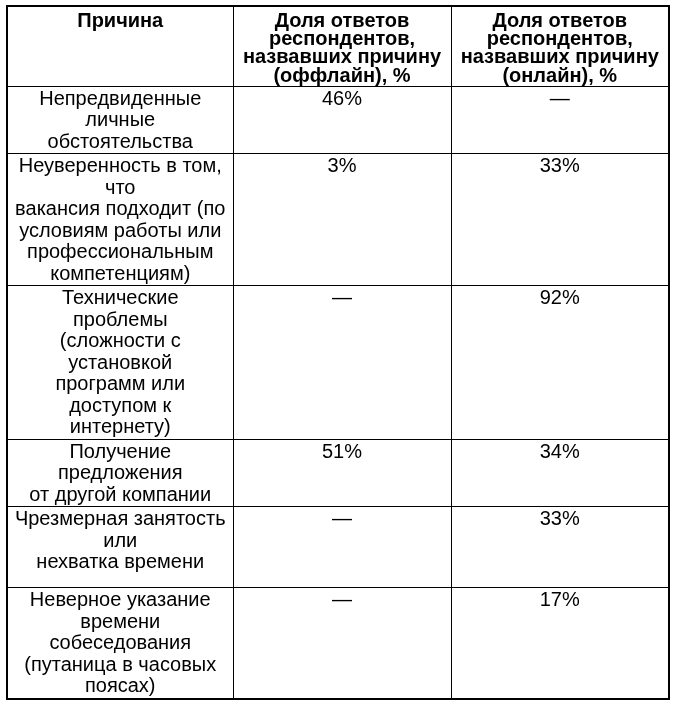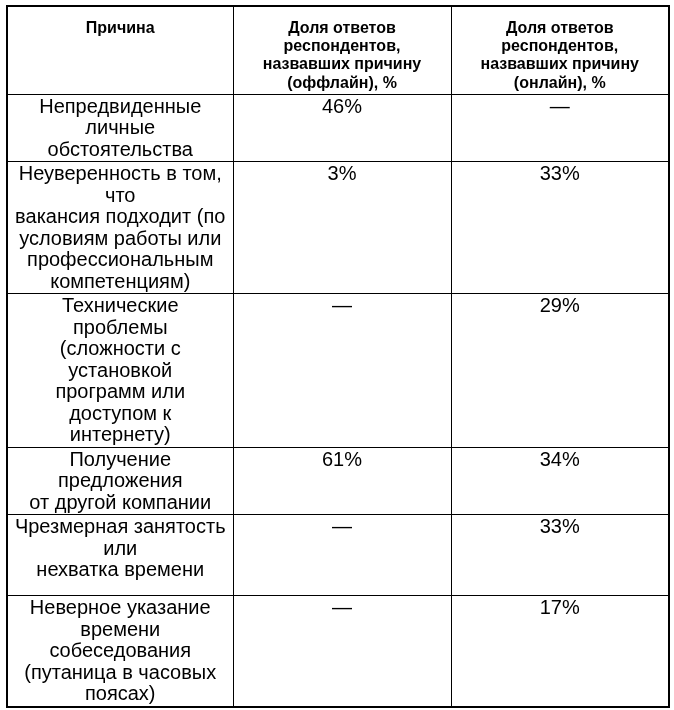--- a/index.html
+++ b/index.html
@@ -28,24 +28,24 @@
   table.data-table th,
   table.data-table td {
     border: 1px solid #000000;
     vertical-align: top;
     text-align: center;
     white-space: pre-line;
     overflow: hidden;
     box-sizing: border-box;
   }
   table.data-table th {
-    font-size: 16px;
+    font-size: 20px;
     font-weight: bold;
     line-height: 18.2px;
-    padding: 12px 4px 2px 4px;
+    padding: 4px 4px 2px 4px;
   }
   table.data-table td {
     font-size: 20px;
     font-weight: normal;
     line-height: 21.5px;
     padding: 1px 5px 1px 5px;
   }
   thead tr        { height: 73px; }
   tbody tr:nth-child(1) { height: 45px; }
   tbody tr:nth-child(2) { height: 109px; }
@@ -95,26 +95,26 @@
 компетенциям)</td>
         <td>3%</td>
         <td>33%</td>
       </tr>
       <tr>
         <td>Технические проблемы
 (сложности с установкой
 программ или доступом к
 интернету)</td>
         <td>—</td>
-        <td>29%</td>
+        <td>92%</td>
       </tr>
       <tr>
         <td>Получение предложения
 от другой компании</td>
-        <td>61%</td>
+        <td>51%</td>
         <td>34%</td>
       </tr>
       <tr>
         <td>Чрезмерная занятость или
 нехватка времени</td>
         <td>—</td>
         <td>33%</td>
       </tr>
       <tr>
         <td>Неверное указание

